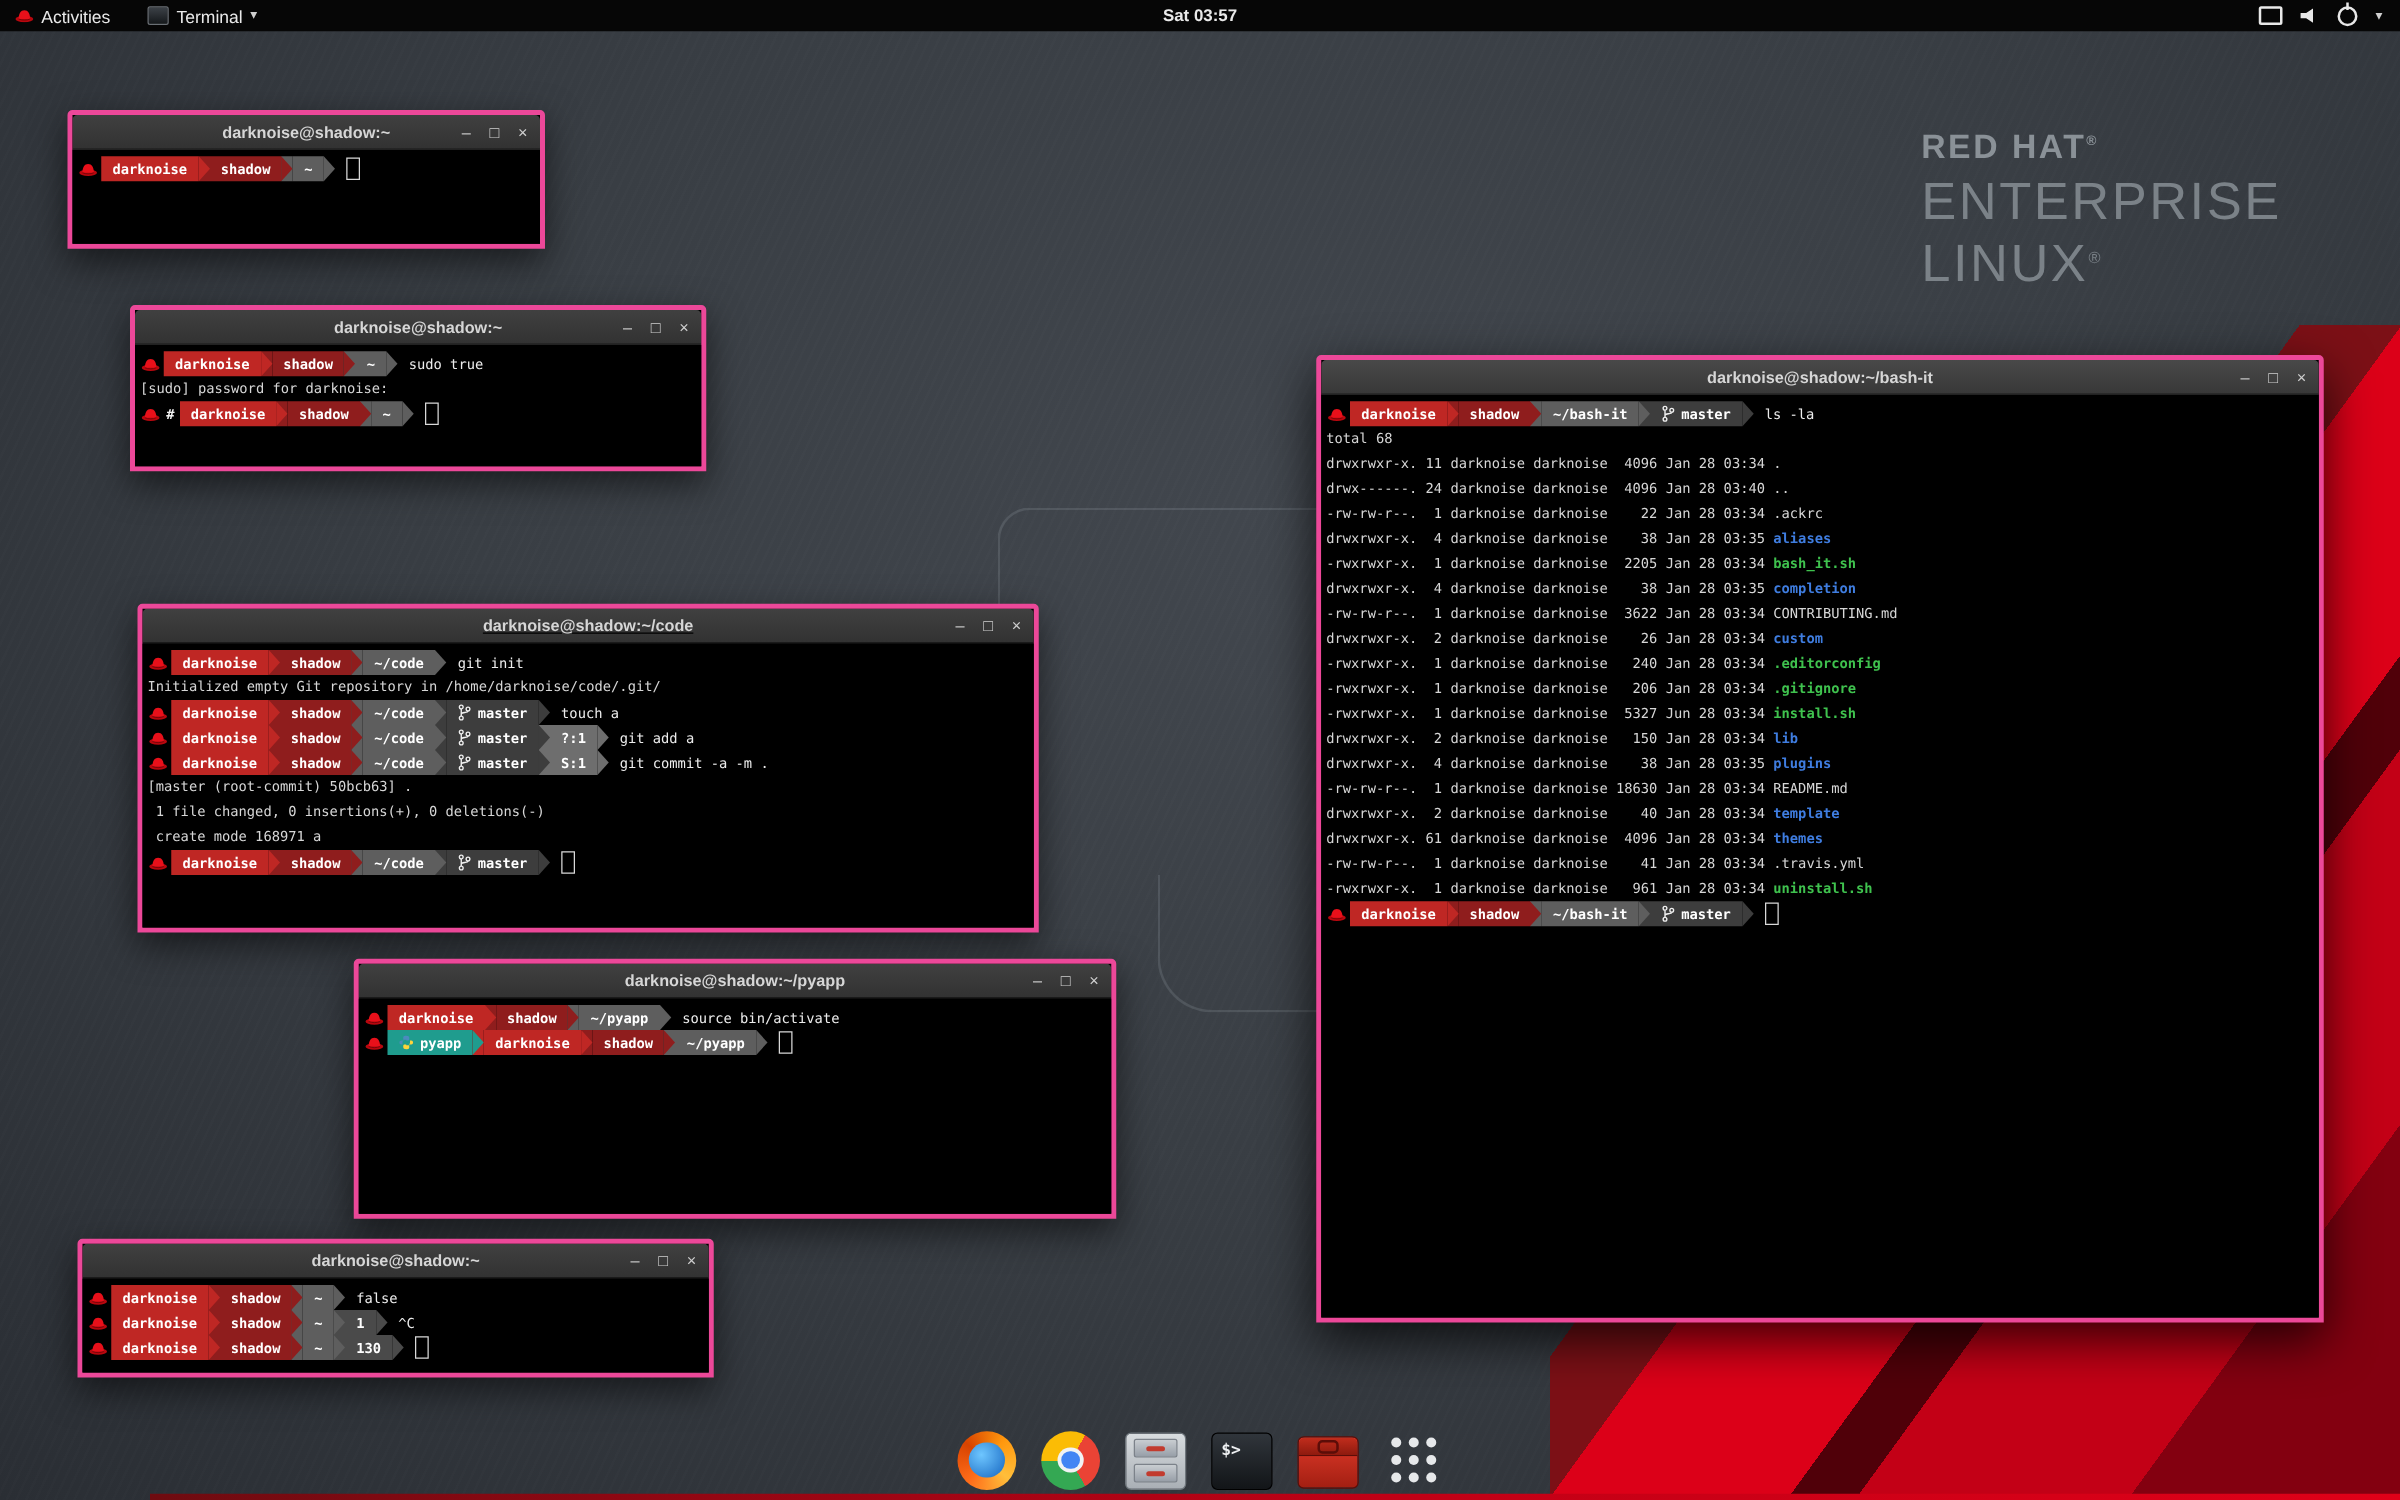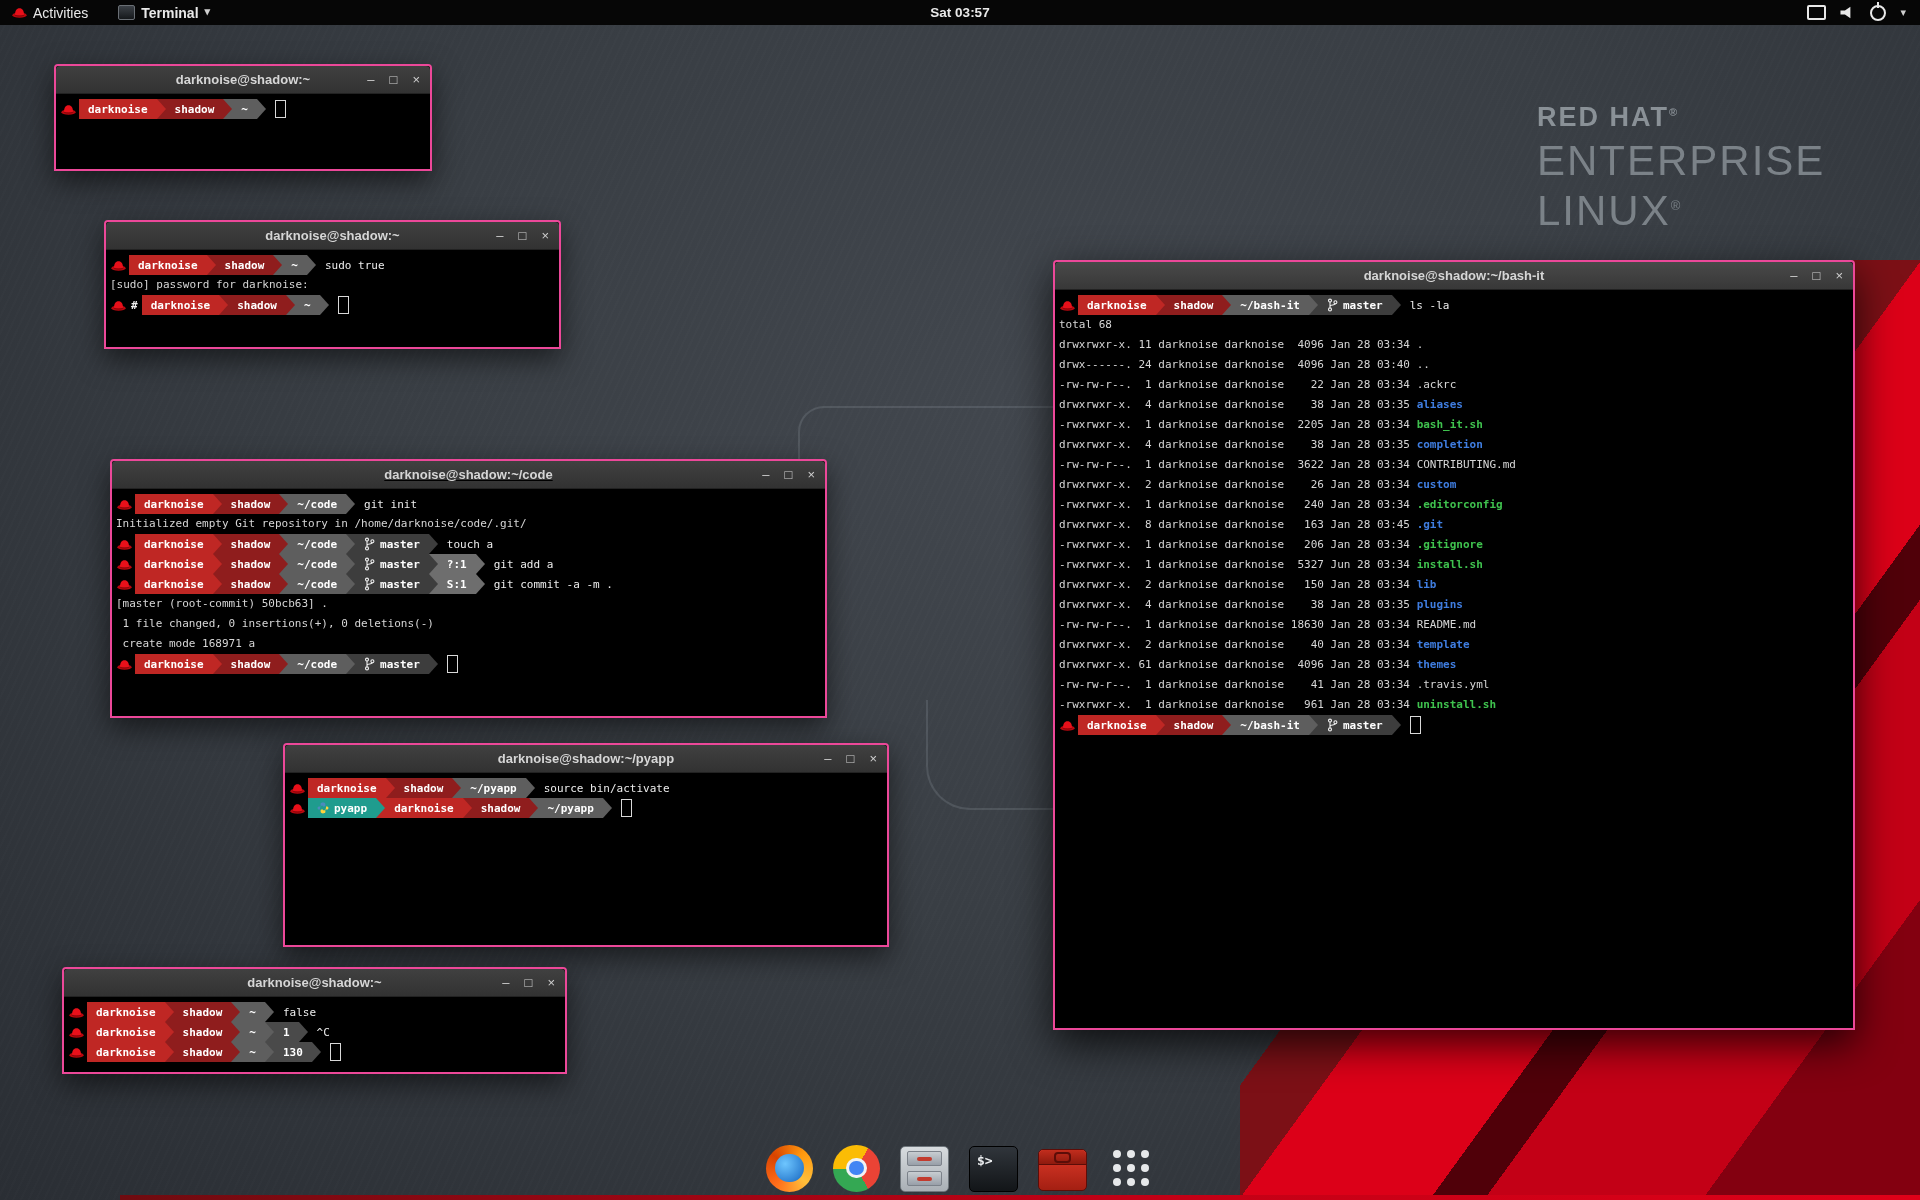--- a/index.html
+++ b/index.html
@@ -29,36 +29,36 @@
   .brand-l1 .reg{font-size:11px;vertical-align:super;}
   .brand-l2{font-size:42px;font-weight:300;letter-spacing:2px;color:#7b8288;margin-top:4px;}
   .brand-l3{font-size:42px;font-weight:300;letter-spacing:2px;color:#7b8288;margin-top:2px;}
   .brand-l3 .reg{font-size:13px;vertical-align:super;}
 
   
   .topbar{position:absolute;top:0;left:0;right:0;height:25px;z-index:50;background:#060606;
     color:#e9e9e9;display:flex;align-items:center;font-size:14px;}
   .tb-left{display:flex;align-items:center;gap:22px;padding-left:8px;}
   .tb-activities{display:flex;align-items:center;gap:6px;cursor:default;padding:0 4px;}
-  .tb-appmenu{display:flex;gap:6px;padding:0 4px;font-weight:bold;}
+  .tb-appmenu{display:flex;gap:6px;padding:0 4px;}
   .tb-termicon{display:inline-block;width:15px;height:13px;background:linear-gradient(#3c4147,#15181b);
     border:1px solid #6a6f75;border-radius:2px;}
   .caret{font-size:11px;color:#cfcfcf;}
   .tb-clock{position:absolute;left:50%;transform:translateX(-50%);font-weight:bold;font-size:13.5px;}
   .tb-right{margin-left:auto;display:flex;align-items:center;gap:14px;padding-right:14px;}
   .ic-display{display:inline-block;width:15px;height:11px;border:2px solid #e8e8e8;border-radius:2px;}
   .ic-volume{display:inline-block;width:16px;height:13px;background:#e8e8e8;
     clip-path:polygon(0 34%,28% 34%,62% 6%,62% 94%,28% 66%,0 66%);}
   .ic-power{display:inline-block;width:12px;height:12px;border:2px solid #e8e8e8;border-radius:50%;position:relative;}
   .ic-power::after{content:"";position:absolute;top:-5px;left:50%;width:2px;height:6px;background:#e8e8e8;transform:translateX(-50%);}
 
   
   #windows-layer{position:absolute;inset:0;z-index:20;}
-  .window{position:absolute;background:#000000;border:2px solid #ec4899;border-radius:4px 4px 0 0;
-    box-shadow:0 10px 28px rgba(0,0,0,0.55);}
+  .window{position:absolute;background:#000000;border:4px solid #ec4899;border-radius:4px 4px 0 0;
+    box-shadow:0 10px 28px rgba(0,0,0,0.55);margin-top:24px;}
   .window.focused{box-shadow:0 14px 40px rgba(0,0,0,0.75);}
   .titlebar{height:27px;background:linear-gradient(#404040,#323232);border-bottom:1px solid #222;
     border-radius:4px 4px 0 0;position:relative;display:flex;align-items:center;justify-content:center;}
   .window.focused .titlebar{background:linear-gradient(#494949,#383838);}
   .wtitle{color:#d6d6d6;font-size:13px;font-weight:bold;white-space:nowrap;}
   .controls{position:absolute;right:10px;top:0;bottom:0;display:flex;align-items:center;gap:15px;}
   .wbtn{color:#cfcfcf;font-size:13px;line-height:1;cursor:default;}
   .tbody{position:absolute;top:28px;left:0;right:0;bottom:0;background:#000;overflow:hidden;
     padding:5px 20px 0 4px;font-family:"DejaVu Sans Mono",monospace;font-size:11px;color:#e4e4e4;}
   .tline{display:flex;align-items:stretch;height:20px;white-space:pre;}
@@ -292,21 +292,20 @@
           <div class="tline out"><span>total 68</span></div>
           <div class="tline out"><span>drwxrwxr-x. 11 darknoise darknoise  4096 Jan 28 03:34 </span><span>.</span></div>
           <div class="tline out"><span>drwx------. 24 darknoise darknoise  4096 Jan 28 03:40 </span><span>..</span></div>
           <div class="tline out"><span>-rw-rw-r--.  1 darknoise darknoise    22 Jan 28 03:34 </span><span>.ackrc</span></div>
           <div class="tline out"><span>drwxrwxr-x.  4 darknoise darknoise    38 Jan 28 03:35 </span><span class="c-dir">aliases</span></div>
           <div class="tline out"><span>-rwxrwxr-x.  1 darknoise darknoise  2205 Jan 28 03:34 </span><span class="c-exec">bash_it.sh</span></div>
           <div class="tline out"><span>drwxrwxr-x.  4 darknoise darknoise    38 Jan 28 03:35 </span><span class="c-dir">completion</span></div>
           <div class="tline out"><span>-rw-rw-r--.  1 darknoise darknoise  3622 Jan 28 03:34 </span><span>CONTRIBUTING.md</span></div>
           <div class="tline out"><span>drwxrwxr-x.  2 darknoise darknoise    26 Jan 28 03:34 </span><span class="c-dir">custom</span></div>
           <div class="tline out"><span>-rwxrwxr-x.  1 darknoise darknoise   240 Jan 28 03:34 </span><span class="c-exec">.editorconfig</span></div>
-          <div class="tline out"><span>drwxrwxr-x.  8 darknoise darknoise   163 Jan 28 03:45 </span><span class="c-dir">.git</span></div>
           <div class="tline out"><span>-rwxrwxr-x.  1 darknoise darknoise   206 Jan 28 03:34 </span><span class="c-exec">.gitignore</span></div>
           <div class="tline out"><span>-rwxrwxr-x.  1 darknoise darknoise  5327 Jun 28 03:34 </span><span class="c-exec">install.sh</span></div>
           <div class="tline out"><span>drwxrwxr-x.  2 darknoise darknoise   150 Jan 28 03:34 </span><span class="c-dir">lib</span></div>
           <div class="tline out"><span>drwxrwxr-x.  4 darknoise darknoise    38 Jan 28 03:35 </span><span class="c-dir">plugins</span></div>
           <div class="tline out"><span>-rw-rw-r--.  1 darknoise darknoise 18630 Jan 28 03:34 </span><span>README.md</span></div>
           <div class="tline out"><span>drwxrwxr-x.  2 darknoise darknoise    40 Jan 28 03:34 </span><span class="c-dir">template</span></div>
           <div class="tline out"><span>drwxrwxr-x. 61 darknoise darknoise  4096 Jan 28 03:34 </span><span class="c-dir">themes</span></div>
           <div class="tline out"><span>-rw-rw-r--.  1 darknoise darknoise    41 Jan 28 03:34 </span><span>.travis.yml</span></div>
           <div class="tline out"><span>-rwxrwxr-x.  1 darknoise darknoise   961 Jan 28 03:34 </span><span class="c-exec">uninstall.sh</span></div>
           <div class="tline prompt"><span class="hat"><svg width="15" height="12" viewBox="0 0 15 12">

